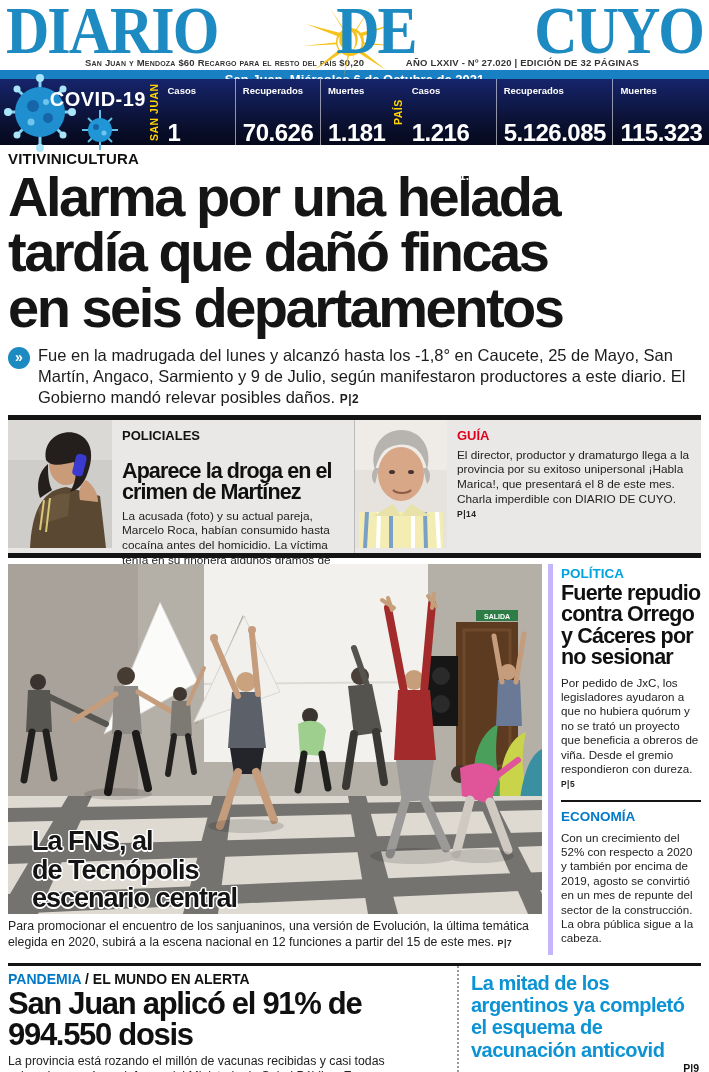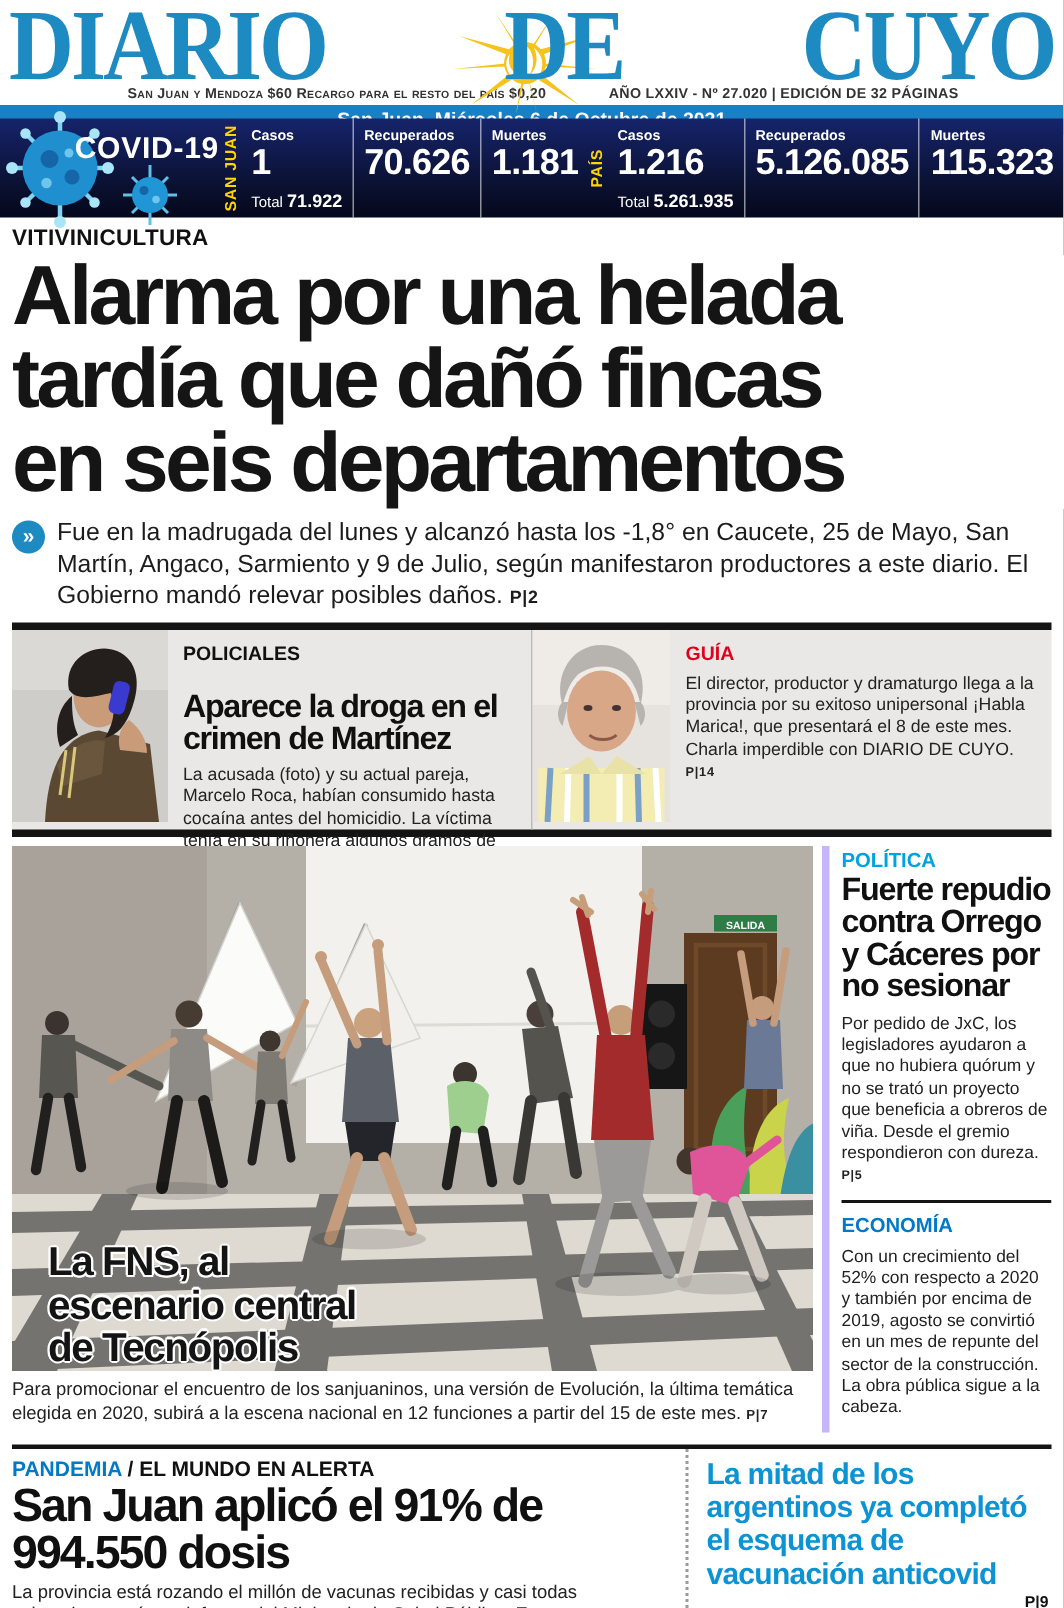--- a/index.html
+++ b/index.html
@@ -13,21 +13,21 @@
   .sun-wrap { position:absolute; left:300px; top:4px; width:100px; height:74px; z-index:0; }
   .meta-row { display:flex; justify-content:space-between; padding:0 70px 0 85px; font-size:9.5px; color:#333; font-variant:small-caps; font-weight:bold; letter-spacing:0.2px; margin-top:1px; }
   .date-bar { background:#1a80c4; color:#fff; text-align:center; font-weight:bold; font-size:13px; height:20px; line-height:20px; margin-top:2px; }
 
   
   .covid-bar { display:flex; align-items:stretch; height:66px; margin-top:3px; background:linear-gradient(180deg,#16246b 0%,#0a102f 70%,#05081c 100%); position:relative; color:#fff; }
   .covid-left { width:148px; position:relative; flex:none; }
   .covid-left svg { position:absolute; left:0; top:-7px; width:150px; height:82px; overflow:visible; }
   .covid-title { position:absolute; right:2px; top:9px; font-size:20px; font-weight:bold; letter-spacing:0.5px; z-index:2; }
   .vlabel { writing-mode:vertical-rl; transform:rotate(180deg); color:#ffd400; font-weight:bold; font-size:10.5px; line-height:1; display:flex; align-items:center; justify-content:center; padding:2px 1px; letter-spacing:0.5px; flex:none; }
-  .stat { padding:6px 7px 4px 7px; display:flex; flex-direction:column; min-width:0; }
+  .stat { padding:6px 7px 4px 7px; display:flex; flex-direction:column; min-width:0;gap:24px; }
   .stat.sep { border-left:1px solid rgba(255,255,255,0.55); }
   .stat-label { font-size:9.5px; font-weight:bold; }
   .stat-value { font-size:24px; font-weight:bold; line-height:1.05; letter-spacing:-0.5px; white-space:nowrap; }
   .stat-total { font-size:10px; margin-top:auto; white-space:nowrap; }
   .stat-total b { font-size:12px; }
   .grow { flex:1 1 auto; }
 
   
   .lead { padding:5px 8px 0 8px; }
   .kicker { font-size:15px; font-weight:bold; letter-spacing:0.2px; }
@@ -363,22 +363,22 @@
           </g>
           <g fill="#000" opacity="0.13">
             <ellipse cx="110" cy="230" rx="34" ry="6"></ellipse>
             <ellipse cx="238" cy="262" rx="38" ry="7"></ellipse>
             <ellipse cx="406" cy="292" rx="44" ry="8"></ellipse>
             <ellipse cx="472" cy="292" rx="34" ry="7"></ellipse>
           </g>
         </svg>
         <div class="overlay-title">
           <div>La FNS, al</div>
+          <div>de Tecnópolis</div>
           <div>escenario central</div>
-          <div>de Tecnópolis</div>
         </div>
       </div>
       <div class="photo-caption"><span>Para promocionar el encuentro de los sanjuaninos, una versión de Evolución, la última temática elegida en 2020, subirá a la escena nacional en 12 funciones a partir del 15 de este mes.</span> <span class="pref">P|7</span></div>
     </div>
 
     <div class="right-col">
       <div>
         <div class="rc-kicker cyan">POLÍTICA</div>
         <div class="rc-headline">Fuerte repudio contra Orrego y Cáceres por no sesionar</div>
         <div class="rc-body"><span>Por pedido de JxC, los legisladores ayudaron a que no hubiera quórum y no se trató un proyecto que beneficia a obreros de viña. Desde el gremio respondieron con dureza.</span> <span class="pref">P|5</span></div>

